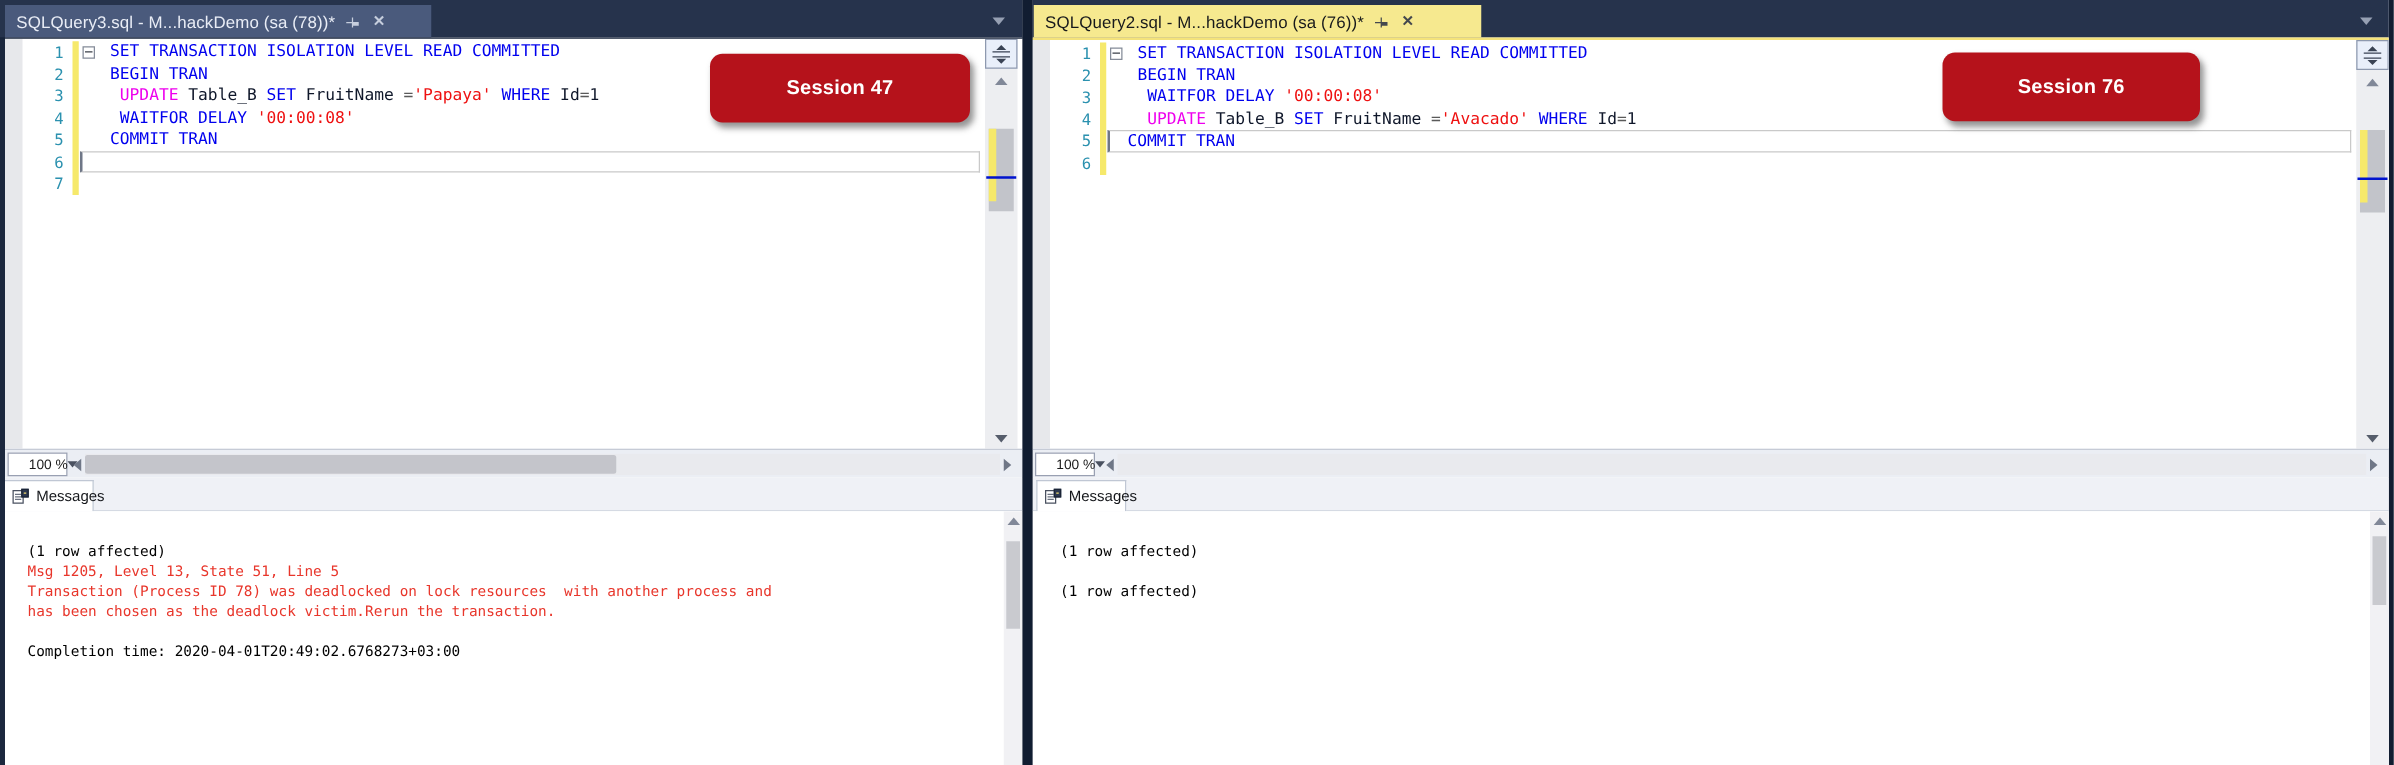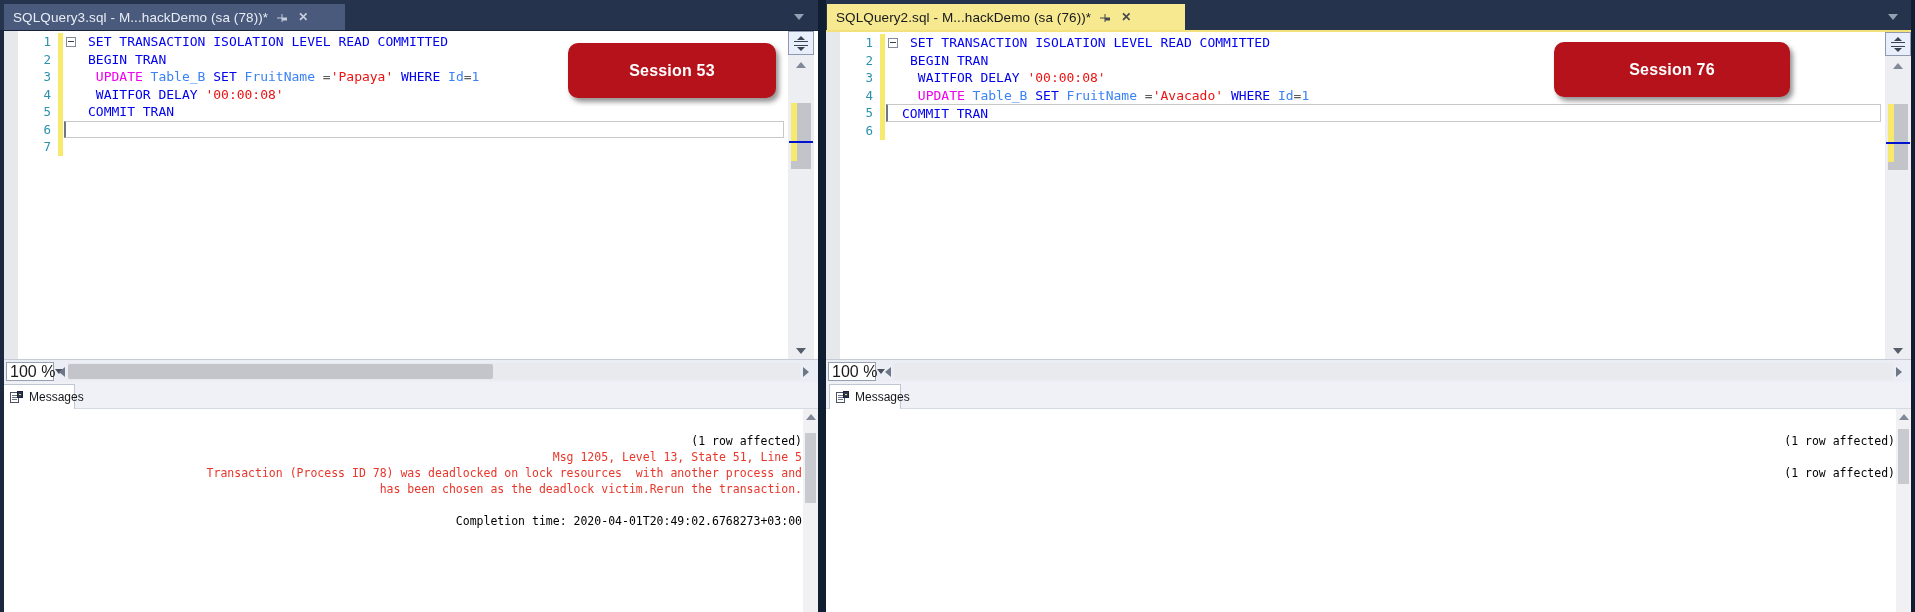--- a/index.html
+++ b/index.html
@@ -50,31 +50,31 @@
   .code{position:absolute;top:0;bottom:0;padding-top:2px;box-sizing:border-box;
     font-family:"DejaVu Sans Mono",monospace;font-size:13px;line-height:17.5px;color:#000;}
   .pane-left .code{left:64px;right:34px;}
   .pane-right .code{left:60px;right:30px;}
   .cl{height:17.5px;white-space:pre;padding-left:24px;box-sizing:border-box;}
   .cl.current{border:1px solid #C9C9C9;border-left:2px solid #6F7787;padding-left:14px;}
   .tok-kw{color:#0000EE;}
   .tok-mg{color:#EE00EE;}
   .tok-st{color:#EE1111;}
   .tok-op{color:#5A5A5A;}
-  .tok-pl{color:#3b82f6;}
+  .tok-pl{color:#0f172a;}
   .foldbox{position:absolute;left:2px;top:6px;width:10px;height:10px;background:#fff;
     border:1px solid #848B98;box-sizing:border-box;}
   .foldbox::after{content:"";position:absolute;left:1px;right:1px;top:3px;border-top:1px solid #3A3F48;}
 
   
   .badge{position:absolute;height:55px;background:#B5121B;border-radius:10px;
     box-shadow:3px 4px 5px rgba(60,60,60,.55);display:flex;align-items:center;justify-content:center;
     color:#fff;font-weight:bold;font-size:16px;letter-spacing:.2px;z-index:4;}
   .pane-left .badge{left:568px;top:12px;width:208px;}
-  .pane-right .badge{left:728px;top:10px;width:236px;text-align:right;}
+  .pane-right .badge{left:728px;top:10px;width:206px;text-align:right;}
 
   
   .vscroll{position:absolute;top:0;bottom:0;width:26px;background:#EDEEF1;}
   .pane-left .vscroll{right:4px;}
   .pane-right .vscroll{right:0;}
   .split-handle{position:absolute;left:0;right:0;top:0;height:24px;background:#E9EFFA;
     border:1px solid #8E99AF;box-sizing:border-box;display:flex;flex-direction:column;
     align-items:center;justify-content:center;cursor:row-resize;}
   .split-handle .t-up{width:0;height:0;border-left:4px solid transparent;border-right:4px solid transparent;border-bottom:4px solid #3A4354;}
   .split-handle .bars{width:14px;height:3px;border-top:1px solid #3A4354;border-bottom:1px solid #3A4354;margin:1px 0;}
@@ -89,21 +89,21 @@
   .vmarker{position:absolute;left:1px;right:1px;top:110px;height:2px;background:#0013CE;}
 
   
   .zoomrow{position:absolute;left:0;right:0;height:23px;background:#EBEEF4;border-top:1px solid #C6CBD6;box-sizing:border-box;}
   .pane-left .zoomrow{top:359px;}
   .pane-right .zoomrow{top:359px;}
   .zoombox{position:absolute;top:2px;height:19px;width:48px;background:#fff;border:1px solid #99A0B2;
     box-sizing:border-box;display:flex;align-items:center;cursor:pointer;}
   .pane-left .zoombox{left:6px;}
   .pane-right .zoombox{left:2px;}
-  .zoombox .zv{flex:1;font-size:16px;padding-left:3px;color:#1A1A1A;white-space:nowrap;}
+  .zoombox .zv{flex:1;font-size:11px;padding-left:16px;color:#1A1A1A;white-space:nowrap;}
   .zoombox .zc{width:0;height:0;border-left:4px solid transparent;border-right:4px solid transparent;border-top:5px solid #4A5160;margin-right:4px;}
   .hbar{position:absolute;left:56px;right:6px;top:3px;height:17px;display:flex;align-items:center;}
   .h-arrow{width:12px;height:17px;display:flex;align-items:center;justify-content:center;cursor:pointer;}
   .h-arrow .t-l{width:0;height:0;border-top:5px solid transparent;border-bottom:5px solid transparent;border-right:6px solid #6F7787;}
   .h-arrow .t-r{width:0;height:0;border-top:5px solid transparent;border-bottom:5px solid transparent;border-left:6px solid #6F7787;}
   .htrack{flex:1;height:17px;background:#E9EAEE;position:relative;}
   .hthumb{position:absolute;left:0;top:1px;bottom:1px;width:58%;background:#C4C5CB;border-radius:2px;}
 
   
   .msgrow{position:absolute;left:0;right:0;height:27px;background:#EFF1F6;border-bottom:1px solid #D5DAE3;box-sizing:border-box;}
@@ -119,21 +119,21 @@
   .msg-icon .l1{top:4px;} .msg-icon .l2{top:6px;} .msg-icon .l3{top:8px;}
   .msg-icon .sq{position:absolute;right:0;top:0;width:6px;height:7px;background:#2B3750;border:1px solid #1B2436;box-sizing:border-box;}
   .msg-icon .sq::after{content:"";position:absolute;left:1px;top:2px;width:2px;height:1px;background:#F0D96B;}
 
   
   .msgbody{position:absolute;left:0;right:0;bottom:0;background:#fff;overflow:hidden;}
   .pane-left .msgbody{top:409px;}
   .pane-right .msgbody{top:409px;}
   .msgtext{position:absolute;left:0;top:0;right:16px;bottom:0;padding:24px 0 0 22px;
     font-family:"DejaVu Sans Mono",monospace;font-size:11.5px;line-height:16px;white-space:pre;cursor:text;}
-  .ml{height:16px;text-align:right;}
+  .ml{height:16px;}
   .msg-k{color:#000;}
   .msg-e{color:#E8362B;}
   .msgscroll{position:absolute;right:0;top:0;bottom:0;width:15px;background:#F1F1F4;}
   .msgscroll .arr{height:15px;}
   .msgscroll .m-up{top:0;}
   .msgscroll .thumb{position:absolute;left:2px;right:2px;background:#C9CACF;}
   .pane-left .msgscroll .thumb{top:24px;height:70px;}
   .pane-right .msgscroll .thumb{top:20px;height:55px;}
 
   .pin-svg{display:block;}
@@ -172,21 +172,21 @@
     </div>
     <div class="code">
         <div class="cl"><span class="tok-kw">SET TRANSACTION ISOLATION LEVEL READ COMMITTED</span></div>
         <span class="foldbox"></span>
         <div class="cl"><span class="tok-kw">BEGIN TRAN</span></div>
         <div class="cl"><span class="tok-pl"> </span><span class="tok-mg">UPDATE</span><span class="tok-pl"> Table_B </span><span class="tok-kw">SET</span><span class="tok-pl"> FruitName </span><span class="tok-op">=</span><span class="tok-st">'Papaya'</span><span class="tok-pl"> </span><span class="tok-kw">WHERE</span><span class="tok-pl"> Id</span><span class="tok-op">=</span><span class="tok-pl">1</span></div>
         <div class="cl"><span class="tok-pl"> </span><span class="tok-kw">WAITFOR DELAY</span><span class="tok-pl"> </span><span class="tok-st">'00:00:08'</span></div>
         <div class="cl"><span class="tok-kw">COMMIT TRAN</span></div>
         <div class="cl current"></div>
       </div>
-    <div class="badge">Session 53</div>
+    <div class="badge">Session 47</div>
     <div class="vscroll">
       <div class="split-handle">
           <div class="t-up"></div>
           <div class="bars"></div>
           <div class="t-dn"></div>
         </div>
       <div class="arr v-up">
           <div class="t-up"></div>
         </div>
       <div class="vthumb"></div>

